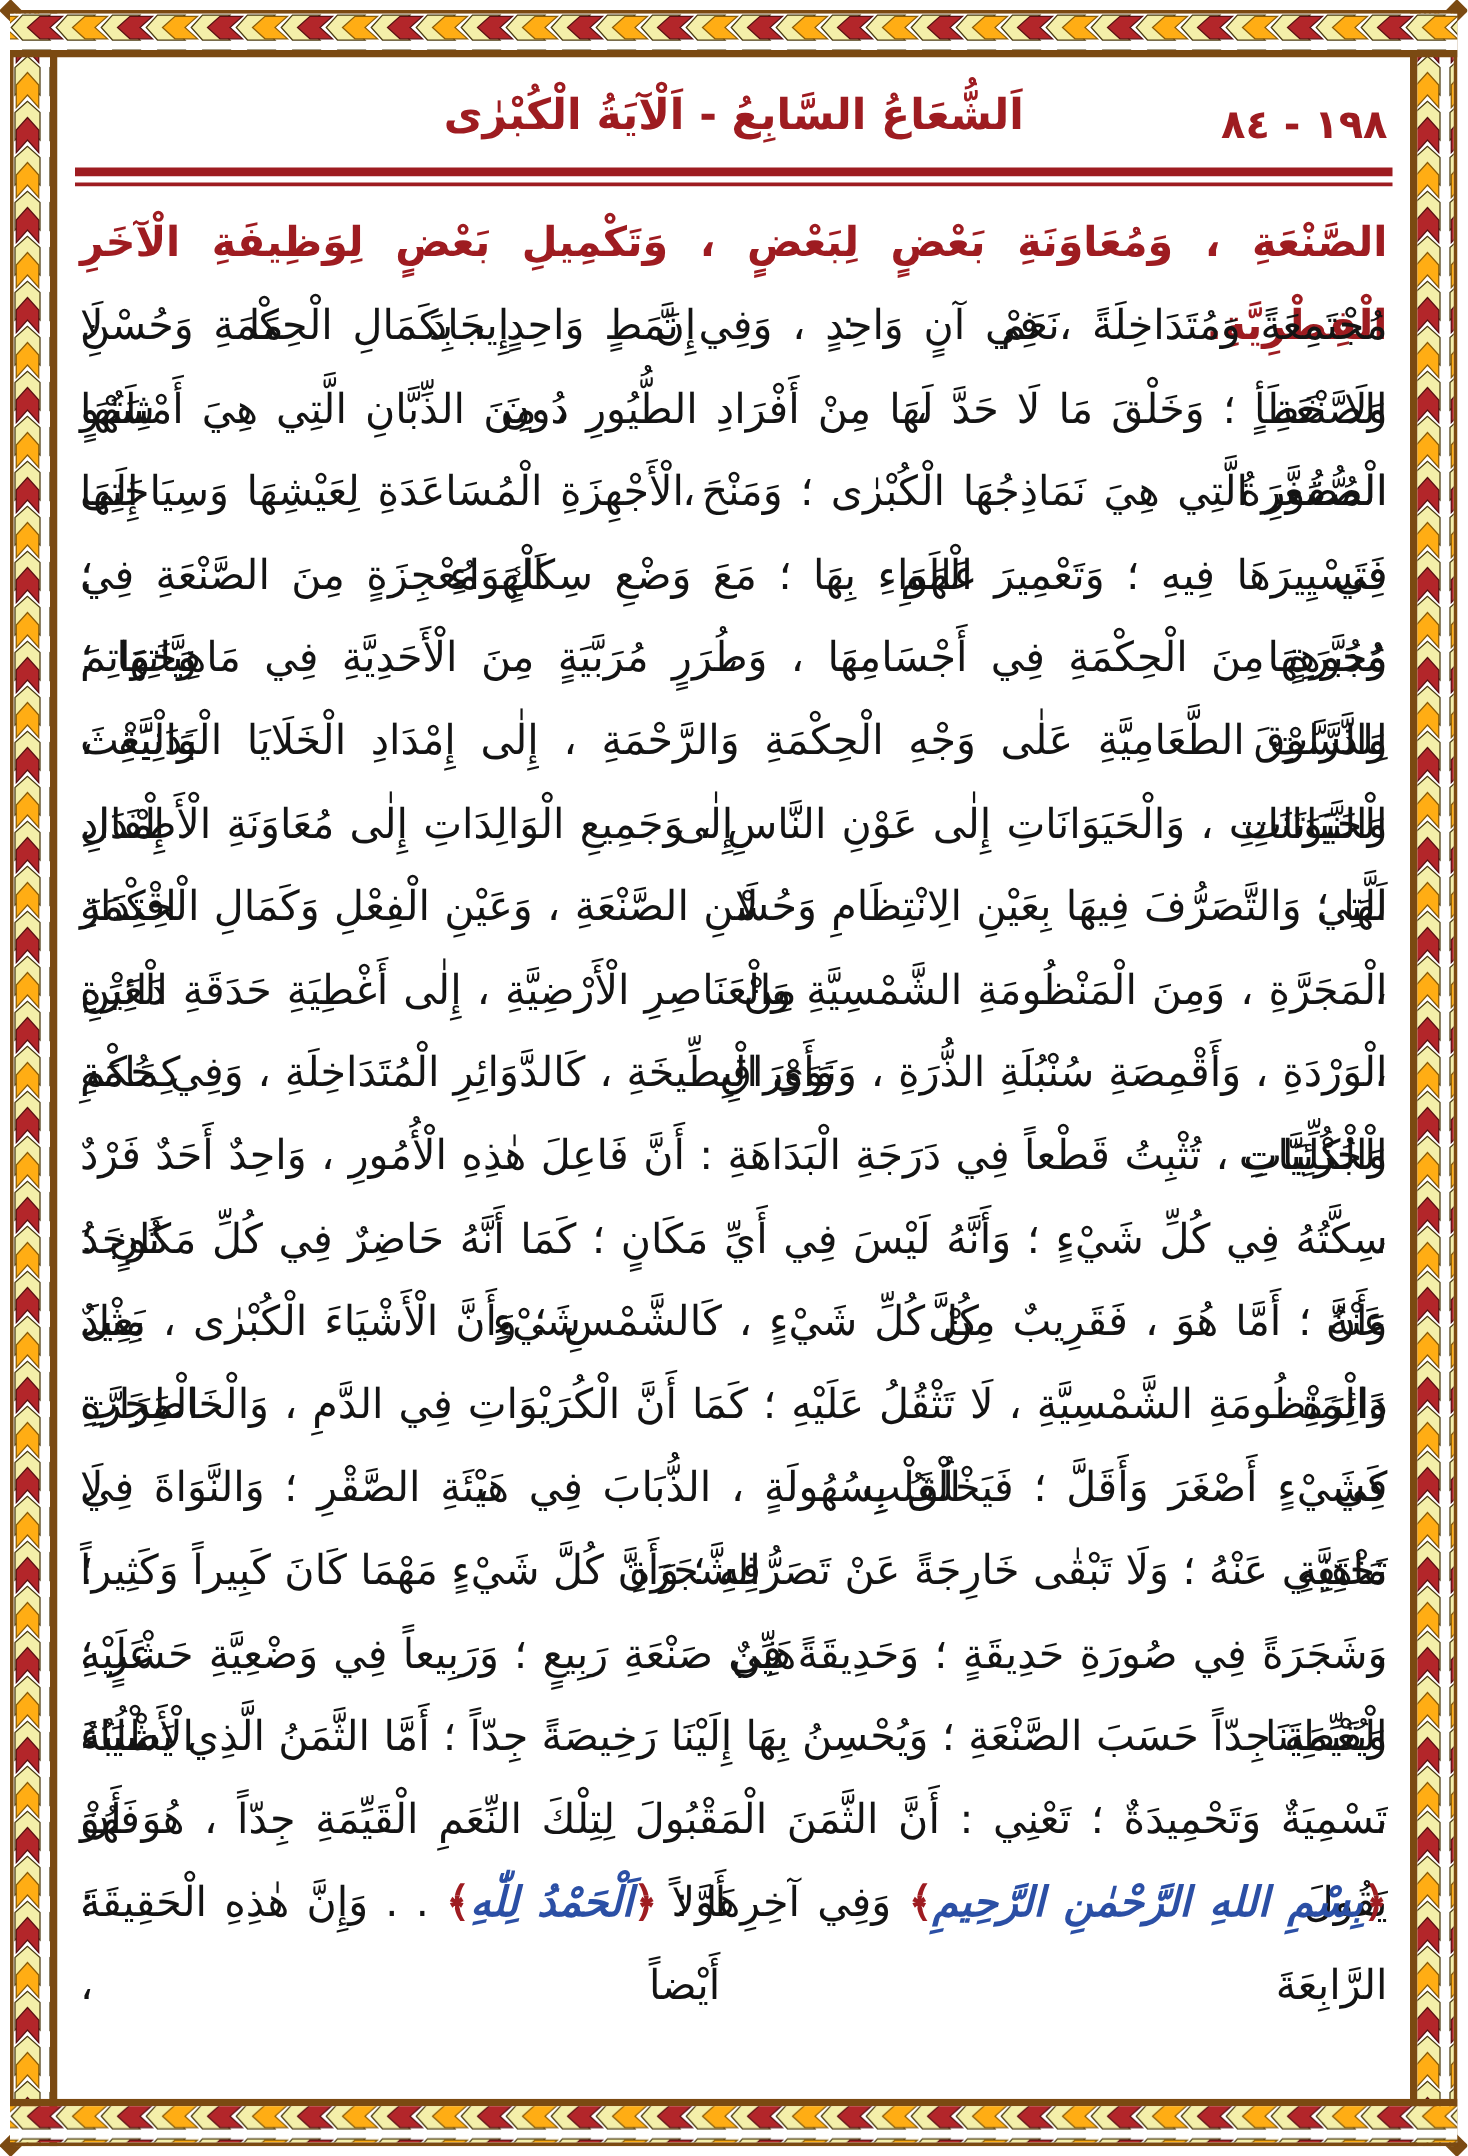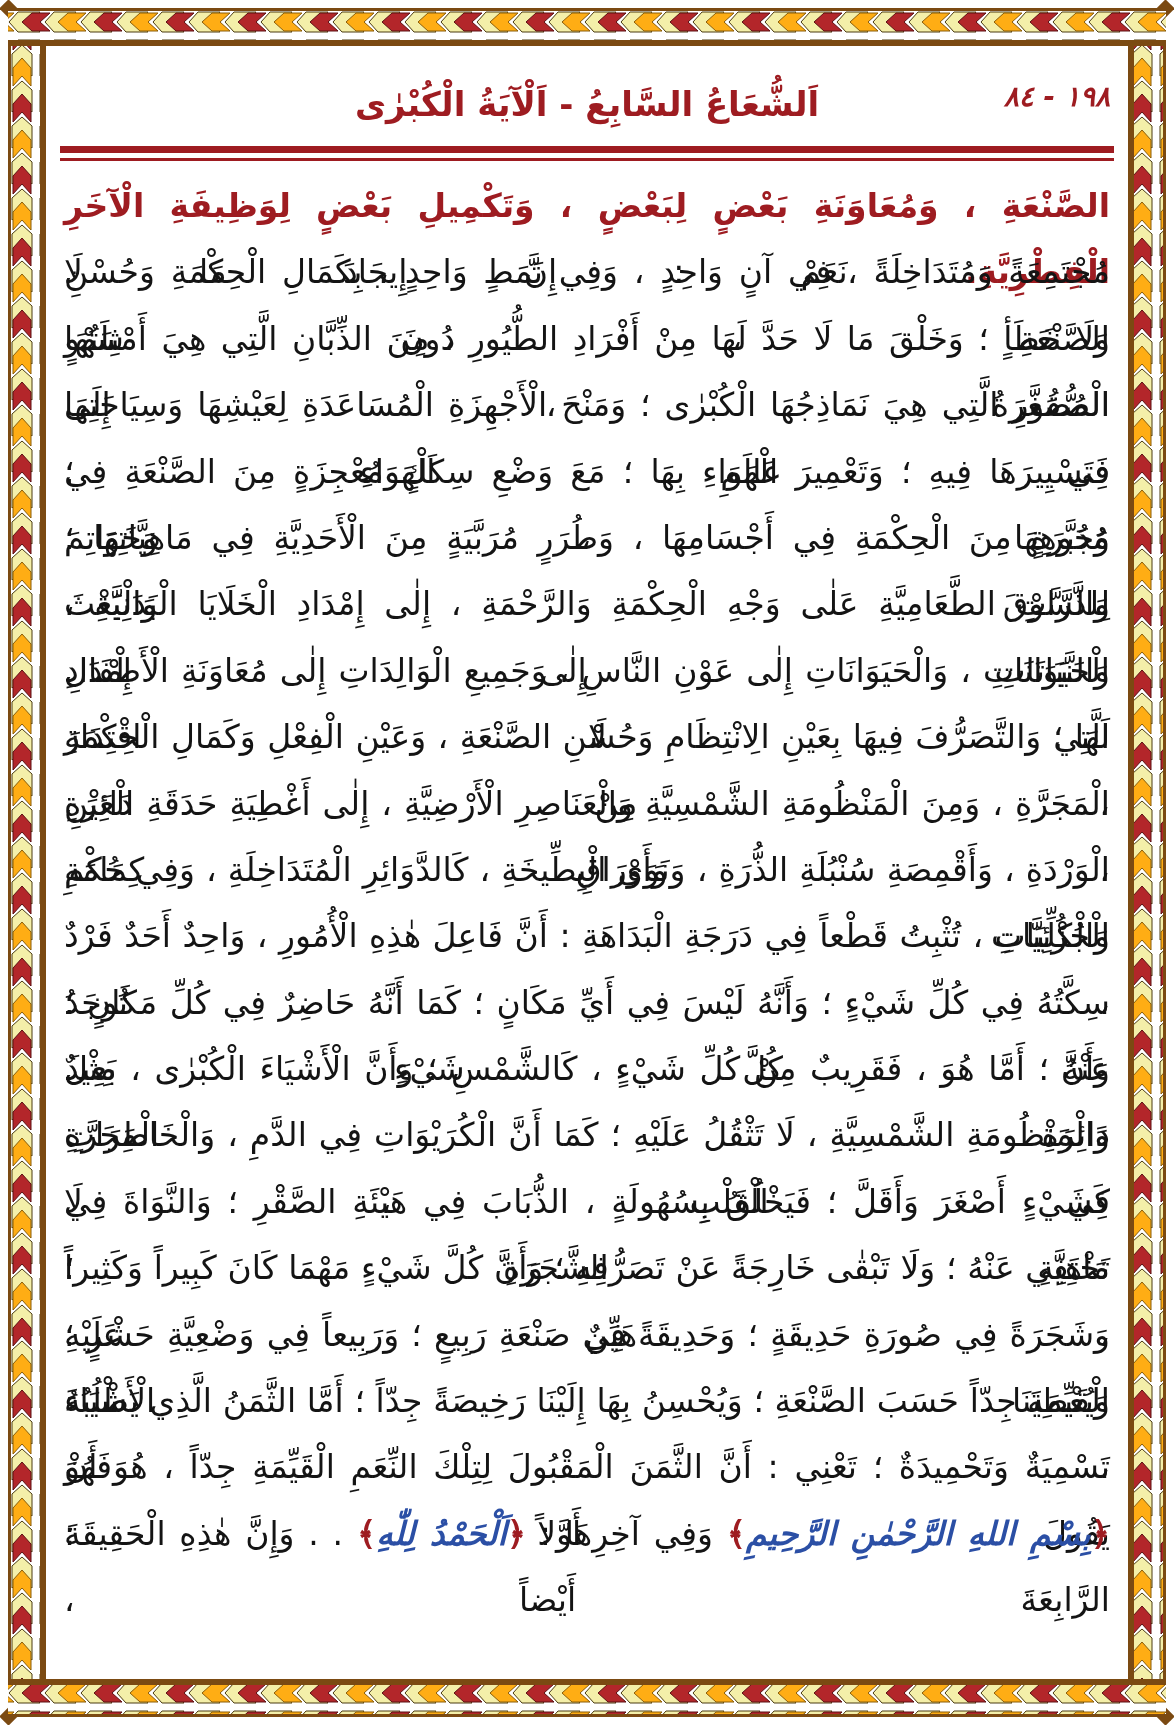--- a/index.html
+++ b/index.html
@@ -24,32 +24,30 @@
   }
   .content{
     position:absolute;
     left:60px;right:60px;top:70px;
     direction:rtl;
   }
   .page-num{
     position:absolute;right:4px;top:10px;
     color:var(--red);
     font-weight:bold;
-    font-size:28px;
+    font-size:32px;
     letter-spacing:2px;
-    font-style:italic;
   }
   .title{
     text-align:center;
     color:var(--red);
     font-weight:bold;
     font-size:34px;
     padding-top:2px;
     height:52px;
-    margin-top:12px;
   }
   .rule1{height:7px;background:var(--red);margin-top:10px;}
   .rule2{height:3px;background:var(--red);margin-top:5px;}
   .body{
     margin-top:12px;
     padding:0 4px;
   }
   .line{
     font-size:33px;
     height:66.4px;

